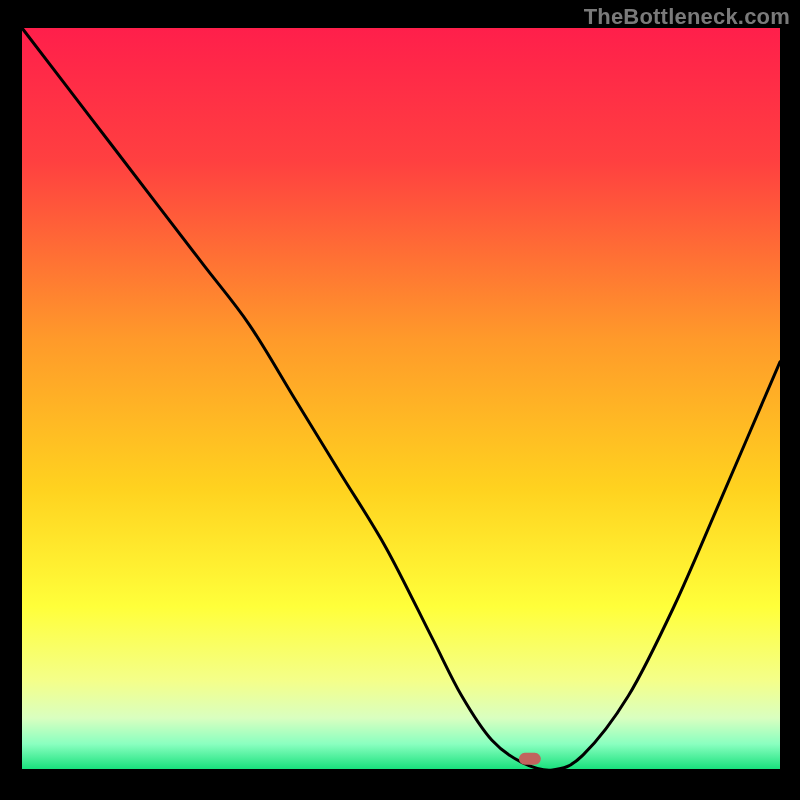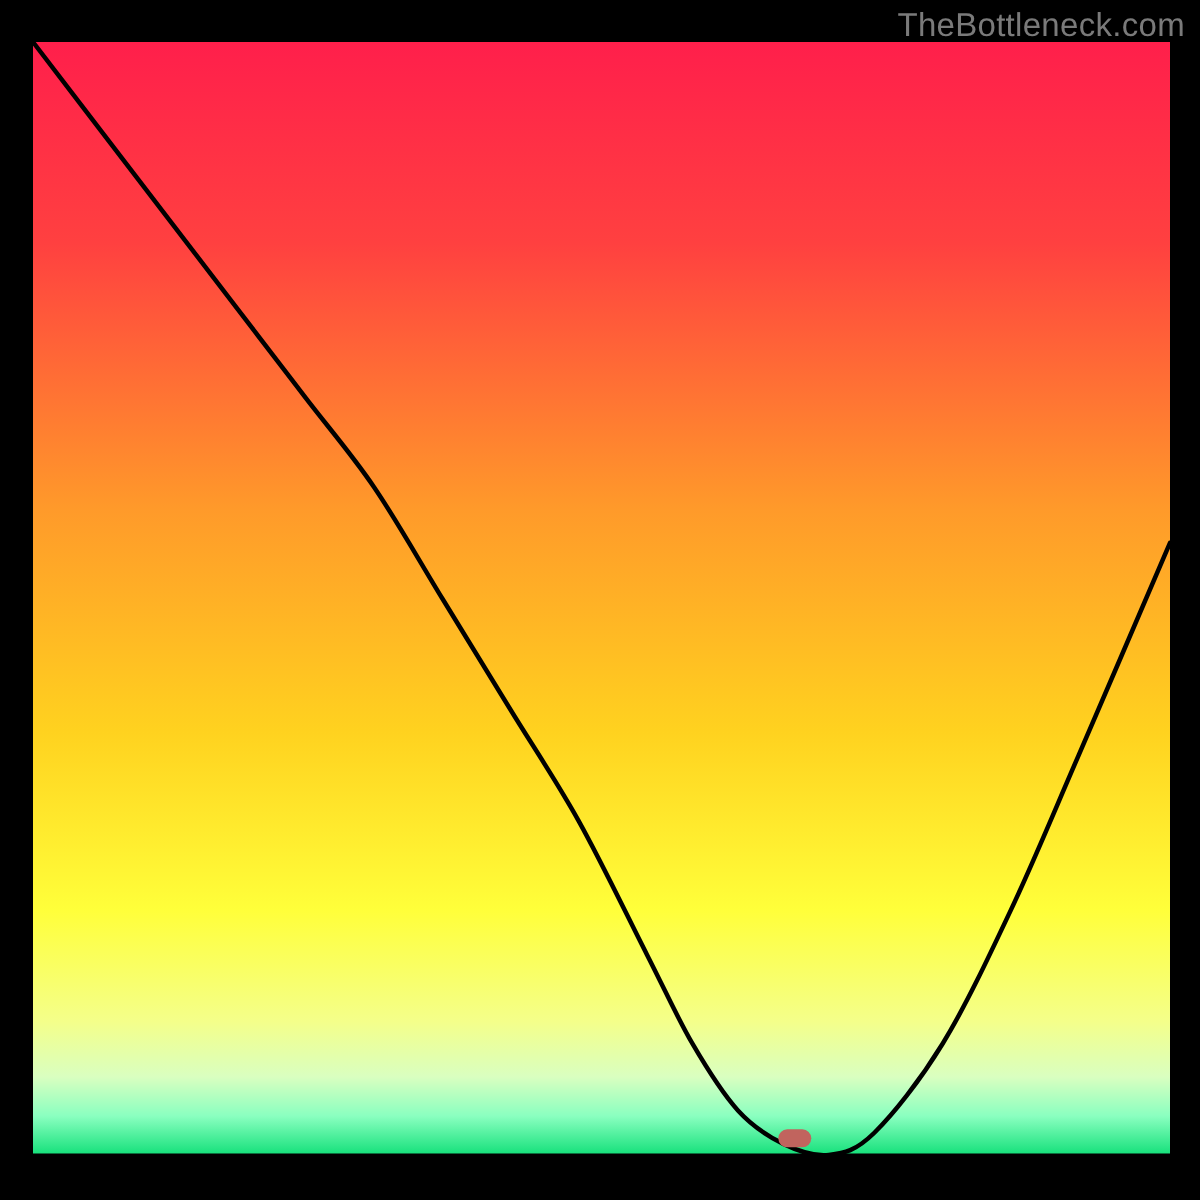--- a/index.html
+++ b/index.html
@@ -15,21 +15,21 @@
     position: relative;
     width: 800px;
     height: 800px;
   }
   .watermark {
     position: absolute;
     top: 4px;
     right: 10px;
     color: #7a7a7a;
     font-size: 22px;
-    font-weight: 400;
+    font-weight: 700;
     letter-spacing: 0.2px;
   }
   svg {
     display: block;
   }
 </style>
 </head>
 <body>
 
 <div class="wrap">

